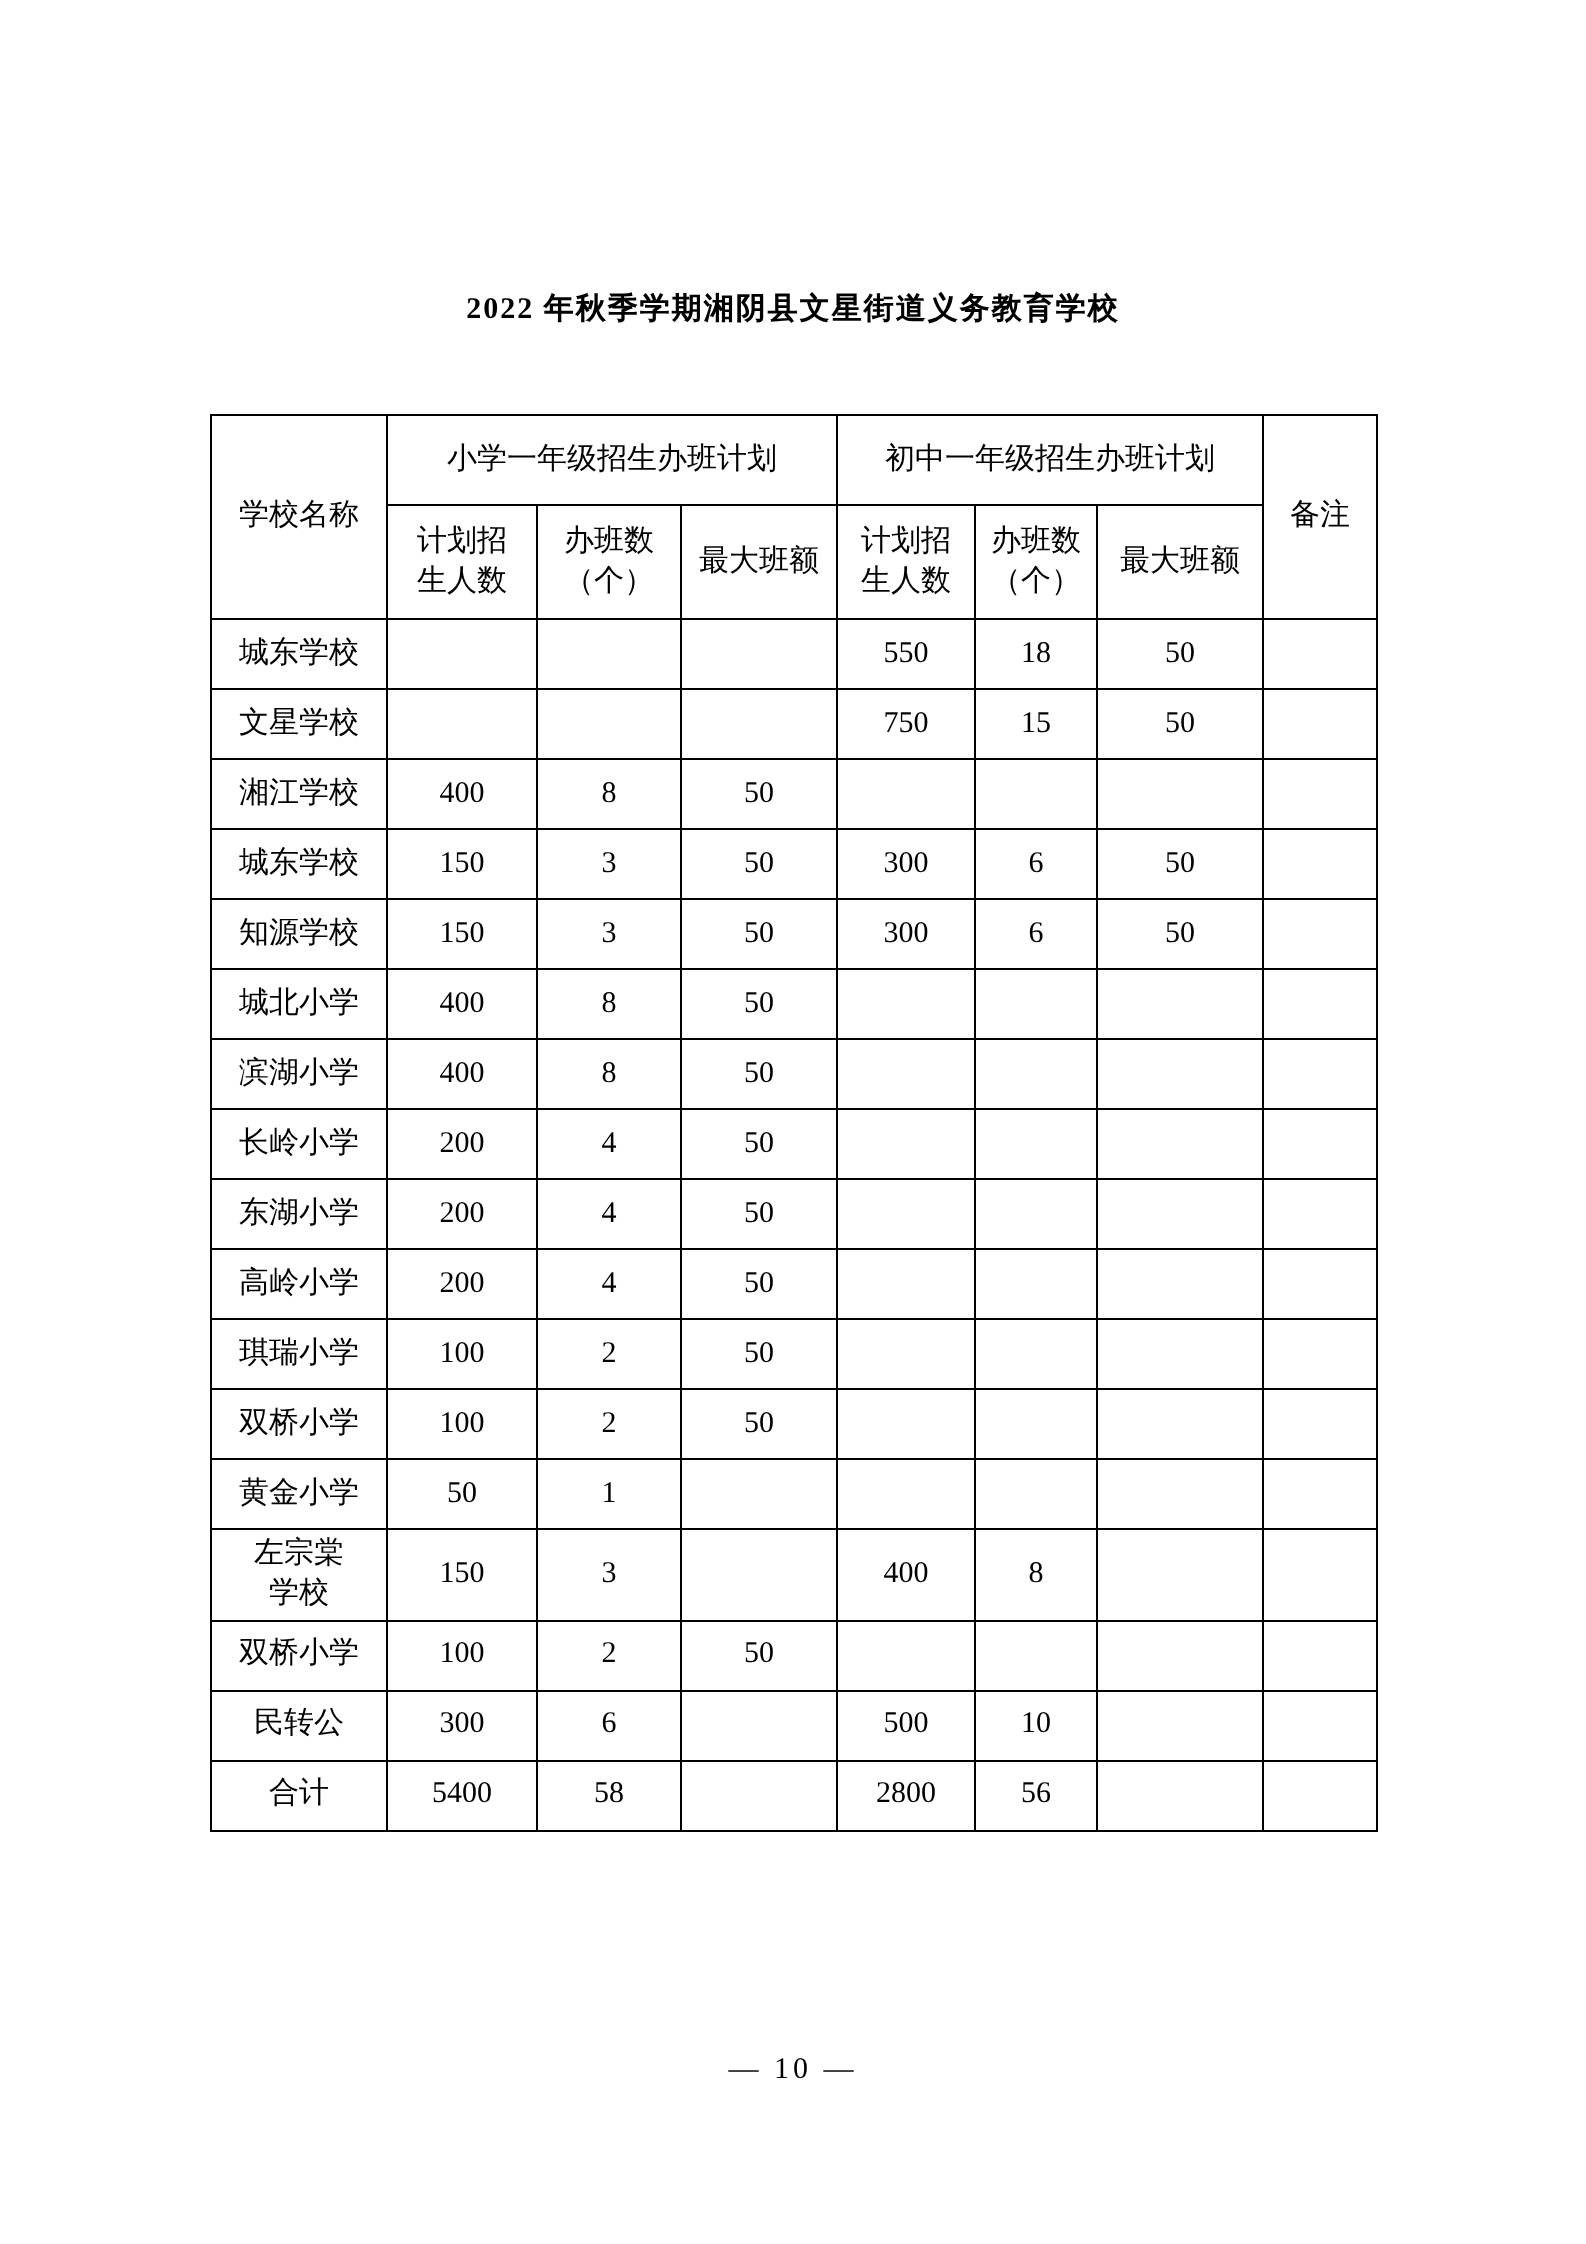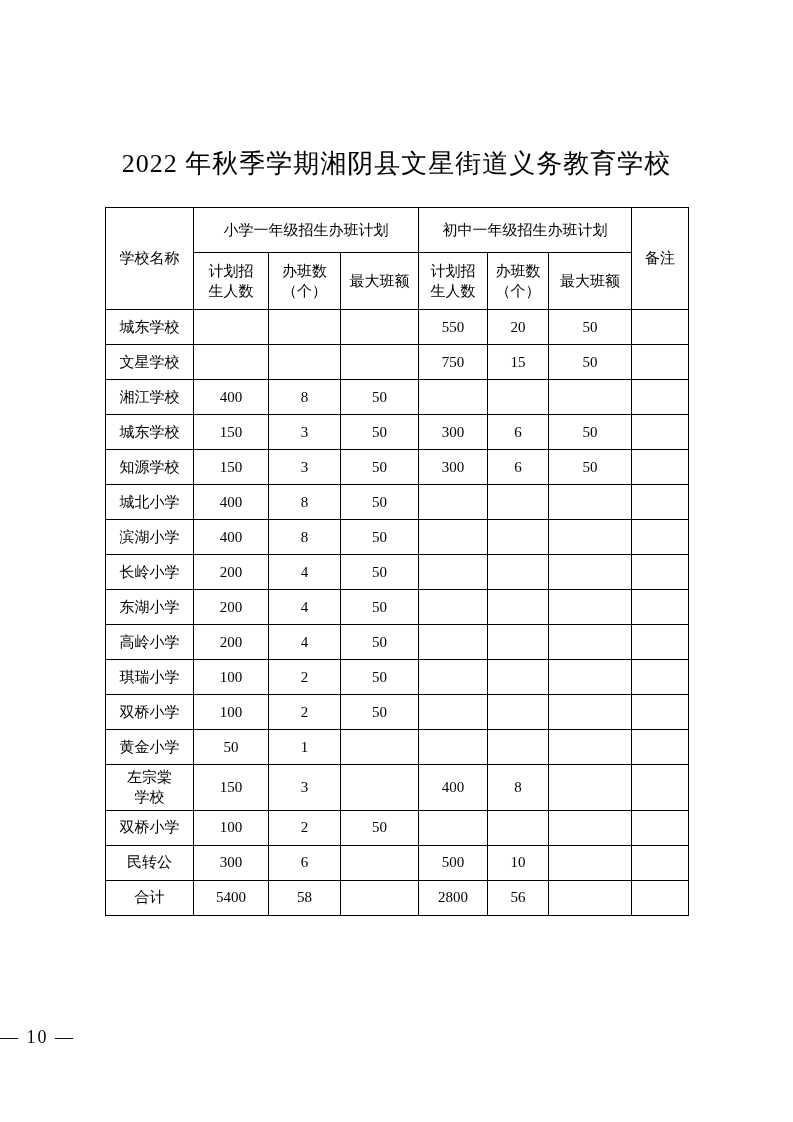--- a/index.html
+++ b/index.html
@@ -9,22 +9,22 @@
     font-family: "Liberation Serif", "DejaVu Serif", serif;
     color: #000;
     position: relative;
     overflow: hidden;
   }
   .page { position: absolute; top: 0; left: 0; width: 793px; height: 1122px; background: #fff; }
   .title {
     position: absolute;
     top: 144px; left: 0; width: 100%;
     text-align: center;
-    font-size: 26px;
-    font-weight: normal;
+    font-size: 15px;
+    font-weight: bold;
     line-height: 1.55;
     letter-spacing: 1px;
   }
   .title-line { display: block; }
   .plan-table {
     position: absolute;
     top: 207px; left: 105px;
     width: 583px;
     border-collapse: collapse;
     table-layout: fixed;
@@ -39,22 +39,22 @@
     white-space: pre-line;
     line-height: 1.35;
     overflow: hidden;
   }
   .plan-table thead tr.group-row th { height: 45px; }
   .plan-table thead tr.sub-row th { height: 57px; }
   .plan-table tbody td { height: 35px; }
   .footer {
     position: absolute;
     top: 1027px; left: 0; width: 100%;
-    text-align: left;
-    font-size: 18px;
+    text-align: center;
+    font-size: 15px;
     letter-spacing: 2px;
   }
 </style>
 </head>
 <body>
 
 <div class="page">
 
   <h1 class="title">
     <span class="title-line">2022 年秋季学期湘阴县文星街道义务教育学校</span>
@@ -91,21 +91,21 @@
         <th>最大班额</th>
       </tr>
     </thead>
     <tbody>
         <tr>
     <td>城东学校</td>
     <td></td>
     <td></td>
     <td></td>
     <td>550</td>
-    <td>20</td>
+    <td>18</td>
     <td>50</td>
     <td></td>
   </tr>
         <tr>
     <td>文星学校</td>
     <td></td>
     <td></td>
     <td></td>
     <td>750</td>
     <td>15</td>

